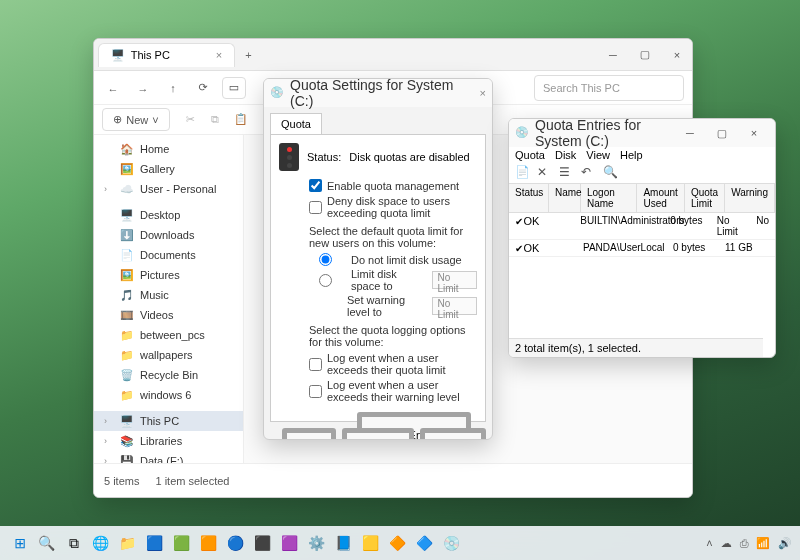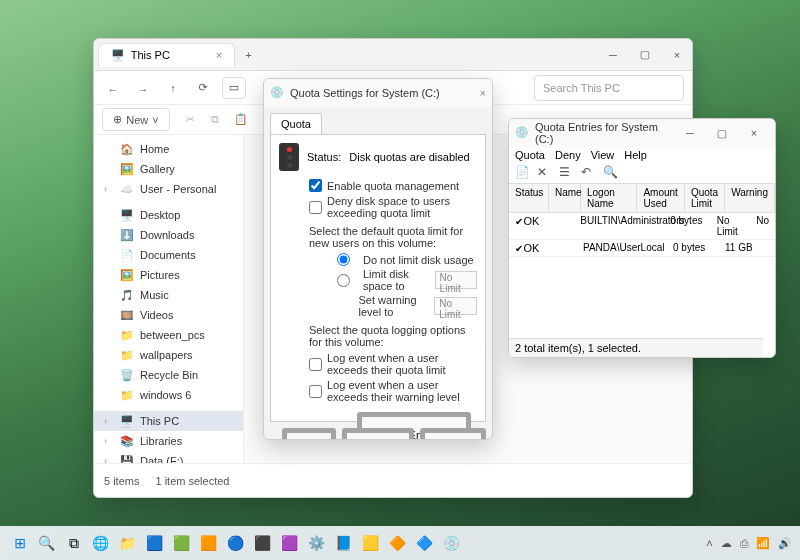--- a/index.html
+++ b/index.html
@@ -1,20 +1,20 @@
 <!DOCTYPE html>
 <html><head>
 <meta charset="utf-8">
 <style>
 *{box-sizing:border-box;margin:0;padding:0;font-family:"Segoe UI",sans-serif;font-size:11px}
 body{width:800px;height:560px;overflow:hidden;background:linear-gradient(160deg,#8fc98f 0%,#5fa868 25%,#3d7a47 50%,#2d5e3a 70%,#1e4028 100%);position:relative}
 .win{position:absolute;background:#fff;border:1px solid #ccc;border-radius:6px;box-shadow:0 8px 24px rgba(0,0,0,.2);overflow:hidden}
 .titlebar{height:28px;display:flex;align-items:center;padding:0 6px;background:#f9f9f9}
 .titlebar .icon{width:14px;height:14px;margin-right:6px}
-.titlebar .title{flex:1;font-size:11px;color:#333}
+.titlebar .title{flex:1;font-size:14px;color:#333}
 .winctl{display:flex;gap:2px}
 .winctl span{width:30px;height:24px;display:flex;align-items:center;justify-content:center;color:#555;cursor:pointer}
 .tabbar{height:32px;display:flex;align-items:center;background:#f3f3f3;border-bottom:1px solid #e0e0e0;padding-left:4px}
 .tab{padding:5px 12px;background:#fff;border-radius:6px 6px 0 0;border:1px solid #e0e0e0;border-bottom:none;display:flex;align-items:center;gap:6px;font-size:11px}
 .addtab{padding:0 10px;color:#666}
 .toolbar{height:34px;display:flex;align-items:center;padding:0 8px;gap:8px;border-bottom:1px solid #eee}
 .tbtn{width:22px;height:22px;display:flex;align-items:center;justify-content:center;color:#555;cursor:pointer}
 .search{flex:0 0 150px;height:24px;border:1px solid #ddd;border-radius:4px;padding:12px 8px;color:#999;font-size:11px;display:flex;align-items:center;margin-left:auto}
 .actionbar{height:30px;display:flex;align-items:center;padding:0 8px;gap:16px;border-bottom:1px solid #eee}
 .newbtn{padding:4px 10px;border:1px solid #ddd;border-radius:4px;color:#555;display:flex;align-items:center;gap:4px}
@@ -29,21 +29,21 @@
 .main{flex:1;background:#fafafa}
 .statusbar{position:absolute;bottom:0;left:0;right:0;height:34px;border-top:1px solid #eee;padding:0 10px;display:flex;align-items:center;gap:16px;background:#fff;color:#555}
 .dlg{background:#f3f3f3}
 .dlgtab{padding:4px 10px;background:#fff;border:1px solid #ccc;border-bottom:none;font-size:11px;margin:6px 0 0 6px;display:inline-block}
 .dlgbody{background:#fff;border:1px solid #ccc;margin:0 6px;padding:8px}
 .statusrow{display:flex;align-items:center;gap:8px;margin-bottom:8px}
 .traffic{width:20px;height:28px;background:#333;border-radius:3px;display:flex;flex-direction:column;align-items:center;justify-content:space-around;padding:2px}
 .light{width:5px;height:5px;border-radius:50%}
 .check{display:flex;align-items:center;gap:5px;margin:3px 0 3px 30px;color:#333}
 .check input{accent-color:#0067c0}
-.radio{display:flex;align-items:center;gap:13px;margin:2px 0 2px 58px;color:#333}
+.radio{display:flex;align-items:center;gap:19px;margin:2px 0 2px 40px;color:#333}
 .combo{width:60px;height:18px;border:1px solid #ccc;background:#fafafa;font-size:10px;padding:0 4px;color:#888}
 .seclabel{margin:6px 0 4px 30px;color:#333}
 .btnrow{display:flex;justify-content:flex-end;gap:6px;padding:6px}
 .btn{padding:12px 14px;border:5px solid #a3a3a3;background:#f8f8f8;border-radius:3px;cursor:pointer;font-size:11px}
 .menubar{padding:2px 6px;display:flex;gap:10px;background:#fff;font-size:11px}
 .menubar span{cursor:pointer}
 .iconbar{padding:2px 6px;display:flex;gap:6px;border-bottom:1px solid #ddd;background:#fff}
 .iconbar span{width:16px;height:16px;cursor:pointer;font-size:12px;color:#555}
 .table{background:#fff}
 .thead{display:flex;background:#f5f5f5;border-bottom:1px solid #ddd}
@@ -248,21 +248,21 @@
     <span class="icon">💿</span>
     <span class="title">Quota Entries for System (C:)</span>
     <div class="winctl">
       <span>─</span>
       <span>▢</span>
       <span>×</span>
     </div>
   </div>
   <div class="menubar">
     <span>Quota</span>
-    <span>Deny</span>
+    <span>Disk</span>
     <span>View</span>
     <span>Help</span>
   </div>
   <div class="iconbar">
     <span>📄</span>
     <span>✕</span>
     <span>☰</span>
     <span>↶</span>
     <span>🔍</span>
   </div>

